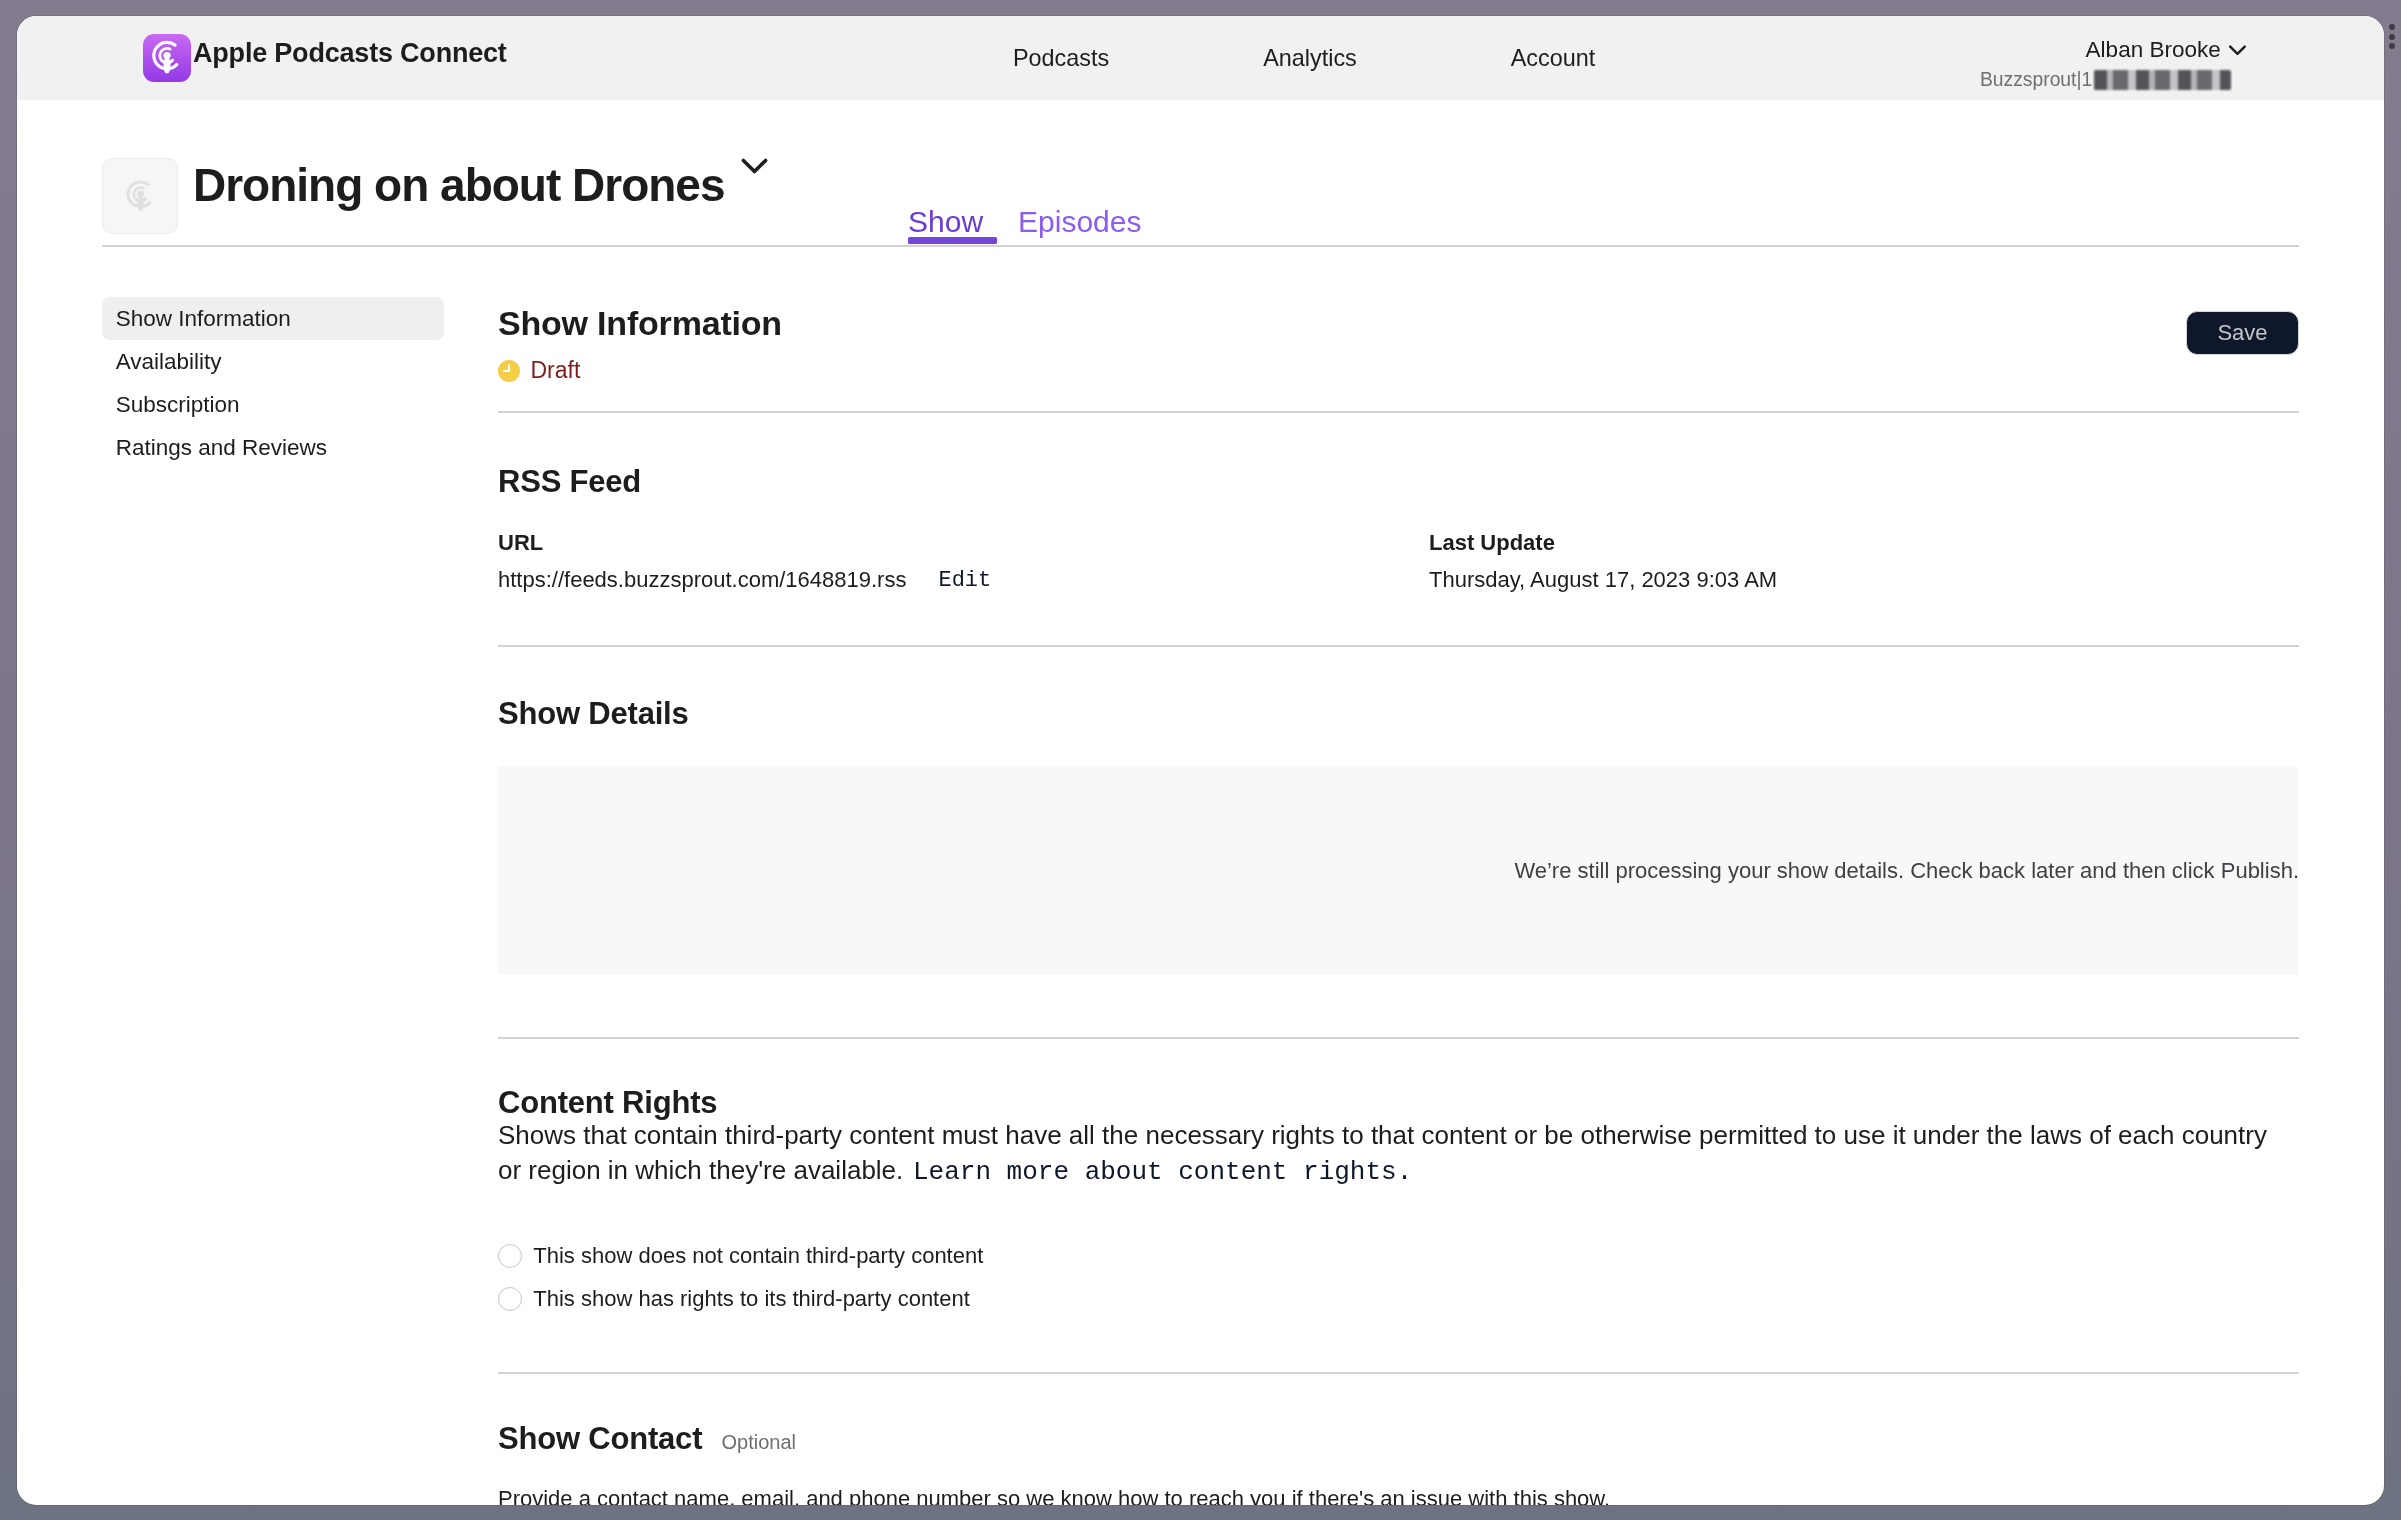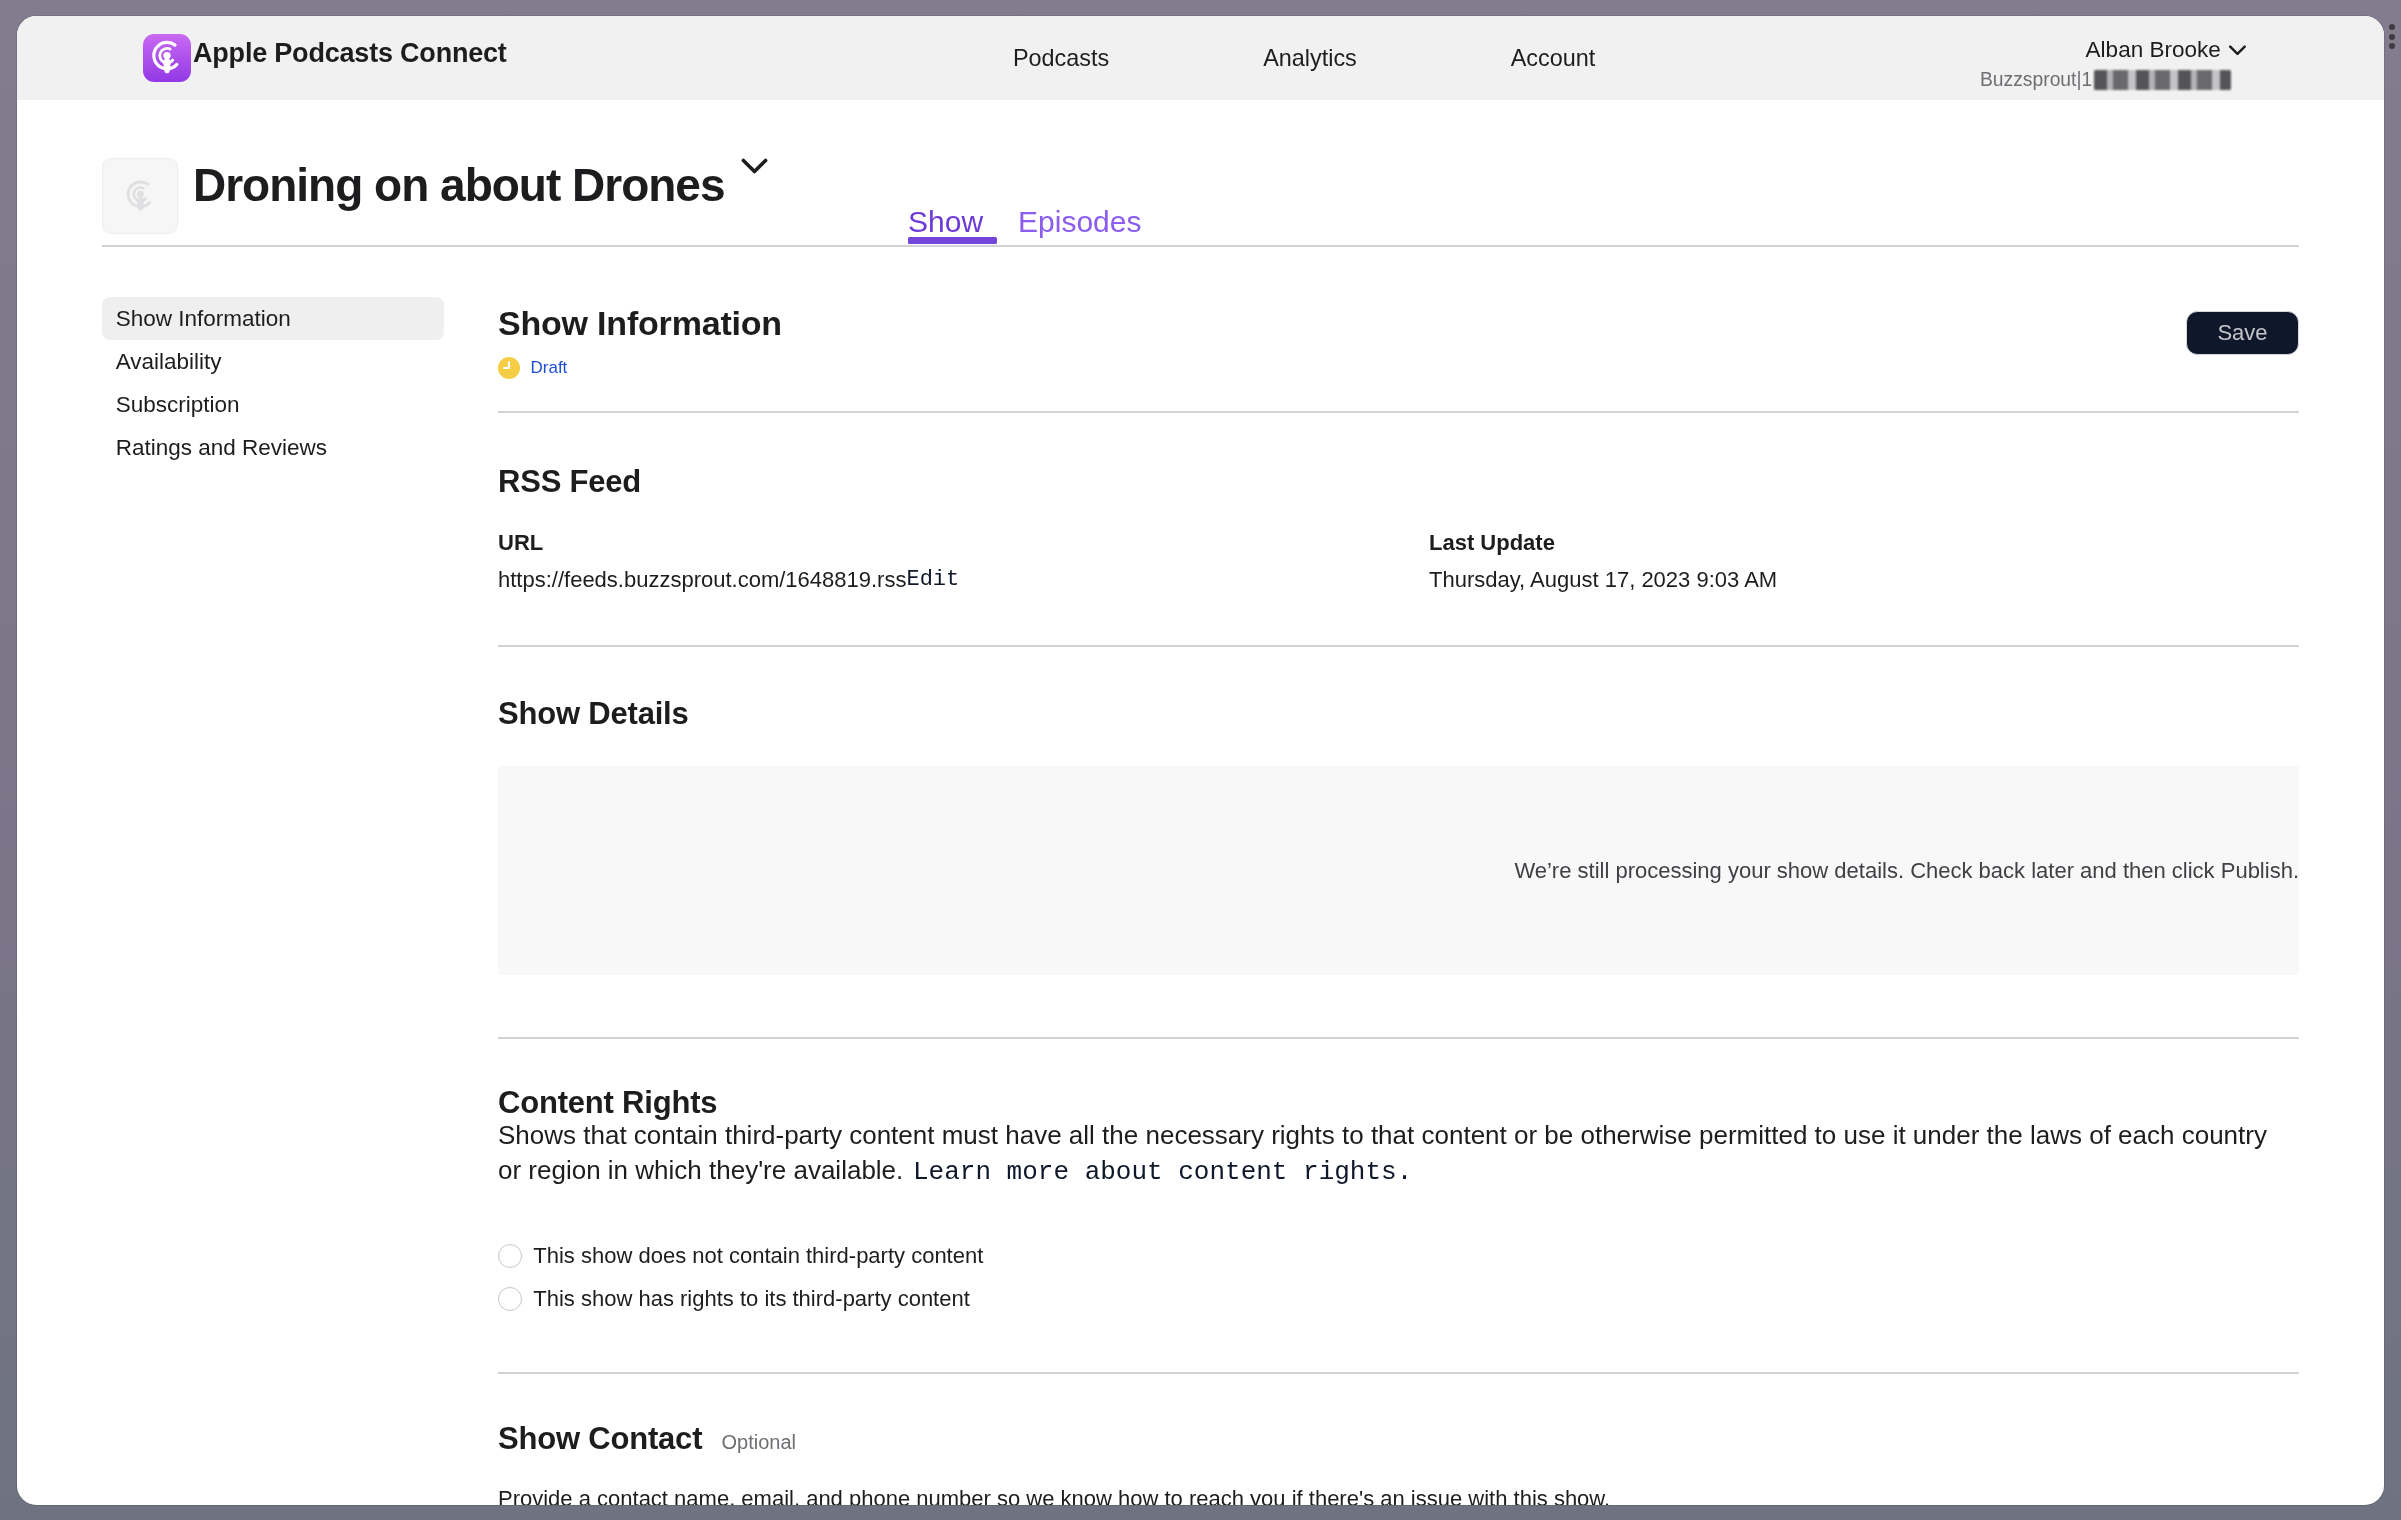--- a/index.html
+++ b/index.html
@@ -49,33 +49,33 @@
   
   .sidebar { position:absolute; left:85px; top:281px; width:342px; }
   .side-item { height:43px; display:flex; align-items:center; padding-left:13.7px;
     font-size:22.5px; border-radius:8px; cursor:pointer; }
   .side-item.active { background:#efeff0; }
 
   
   .main { position:absolute; left:481px; top:0; width:1801px; }
   .h1 { position:absolute; top:288px; font-size:34px; font-weight:700; letter-spacing:-0.2px; }
   .status-row { position:absolute; top:341px; display:flex; align-items:center; gap:10.5px; }
-  .status-text { font-size:17px; color:#1d4ed8; }
+  .status-text { font-size:23px; color:#7f1d1d; }
   .save-btn { position:absolute; left:1688px; top:295px; width:113px; height:44px;
     background:#0f172a; border:1.6px solid #d7d7dc; border-radius:11.3px; color:#c5c5ca;
     font-size:22px; display:flex; align-items:center; justify-content:center; cursor:default;
     font-family:inherit; }
   .divider { position:absolute; left:0; width:1801px; height:1.6px; background:#d2d2d7; }
   .d1 { top:395px; } .d2 { top:629px; } .d3 { top:1021px; } .d4 { top:1356px; }
   .h2 { position:absolute; font-size:31px; font-weight:700; letter-spacing:-0.2px; }
   .rss-h2 { top:448px; }
   .field-label { position:absolute; font-size:22px; font-weight:600; }
   .url-label { top:514px; left:0; }
   .lu-label { top:514px; left:931px; }
-  .value-row { position:absolute; top:551px; font-size:22px; display:flex; align-items:flex-start; }
+  .value-row { position:absolute; top:551px; font-size:22px; display:flex; gap:32px; align-items:center; }
   .url-row { left:0; } .lu-row { left:931px; }
   .link { color:#0f172a; cursor:pointer;font-family:Liberation Mono, monospace; }
   .details-h2 { top:680px; }
   .panel { position:absolute; left:0; top:750px; width:1801px; height:209px; background:#f8f8f9;
     border-radius:3.2px; display:flex; align-items:center; justify-content:flex-end; }
   .panel-msg { font-size:22px; color:#3f3f44; }
   .cr-h2 { top:1069px; }
   .cr-para { position:absolute; top:1102px; left:0; max-width:1784px; font-size:26px; line-height:35px; }
   .cr-para .link { margin-left:9.7px; }
   .radio-row { position:absolute; left:0; display:flex; align-items:center; gap:11.3px; cursor:pointer; }

